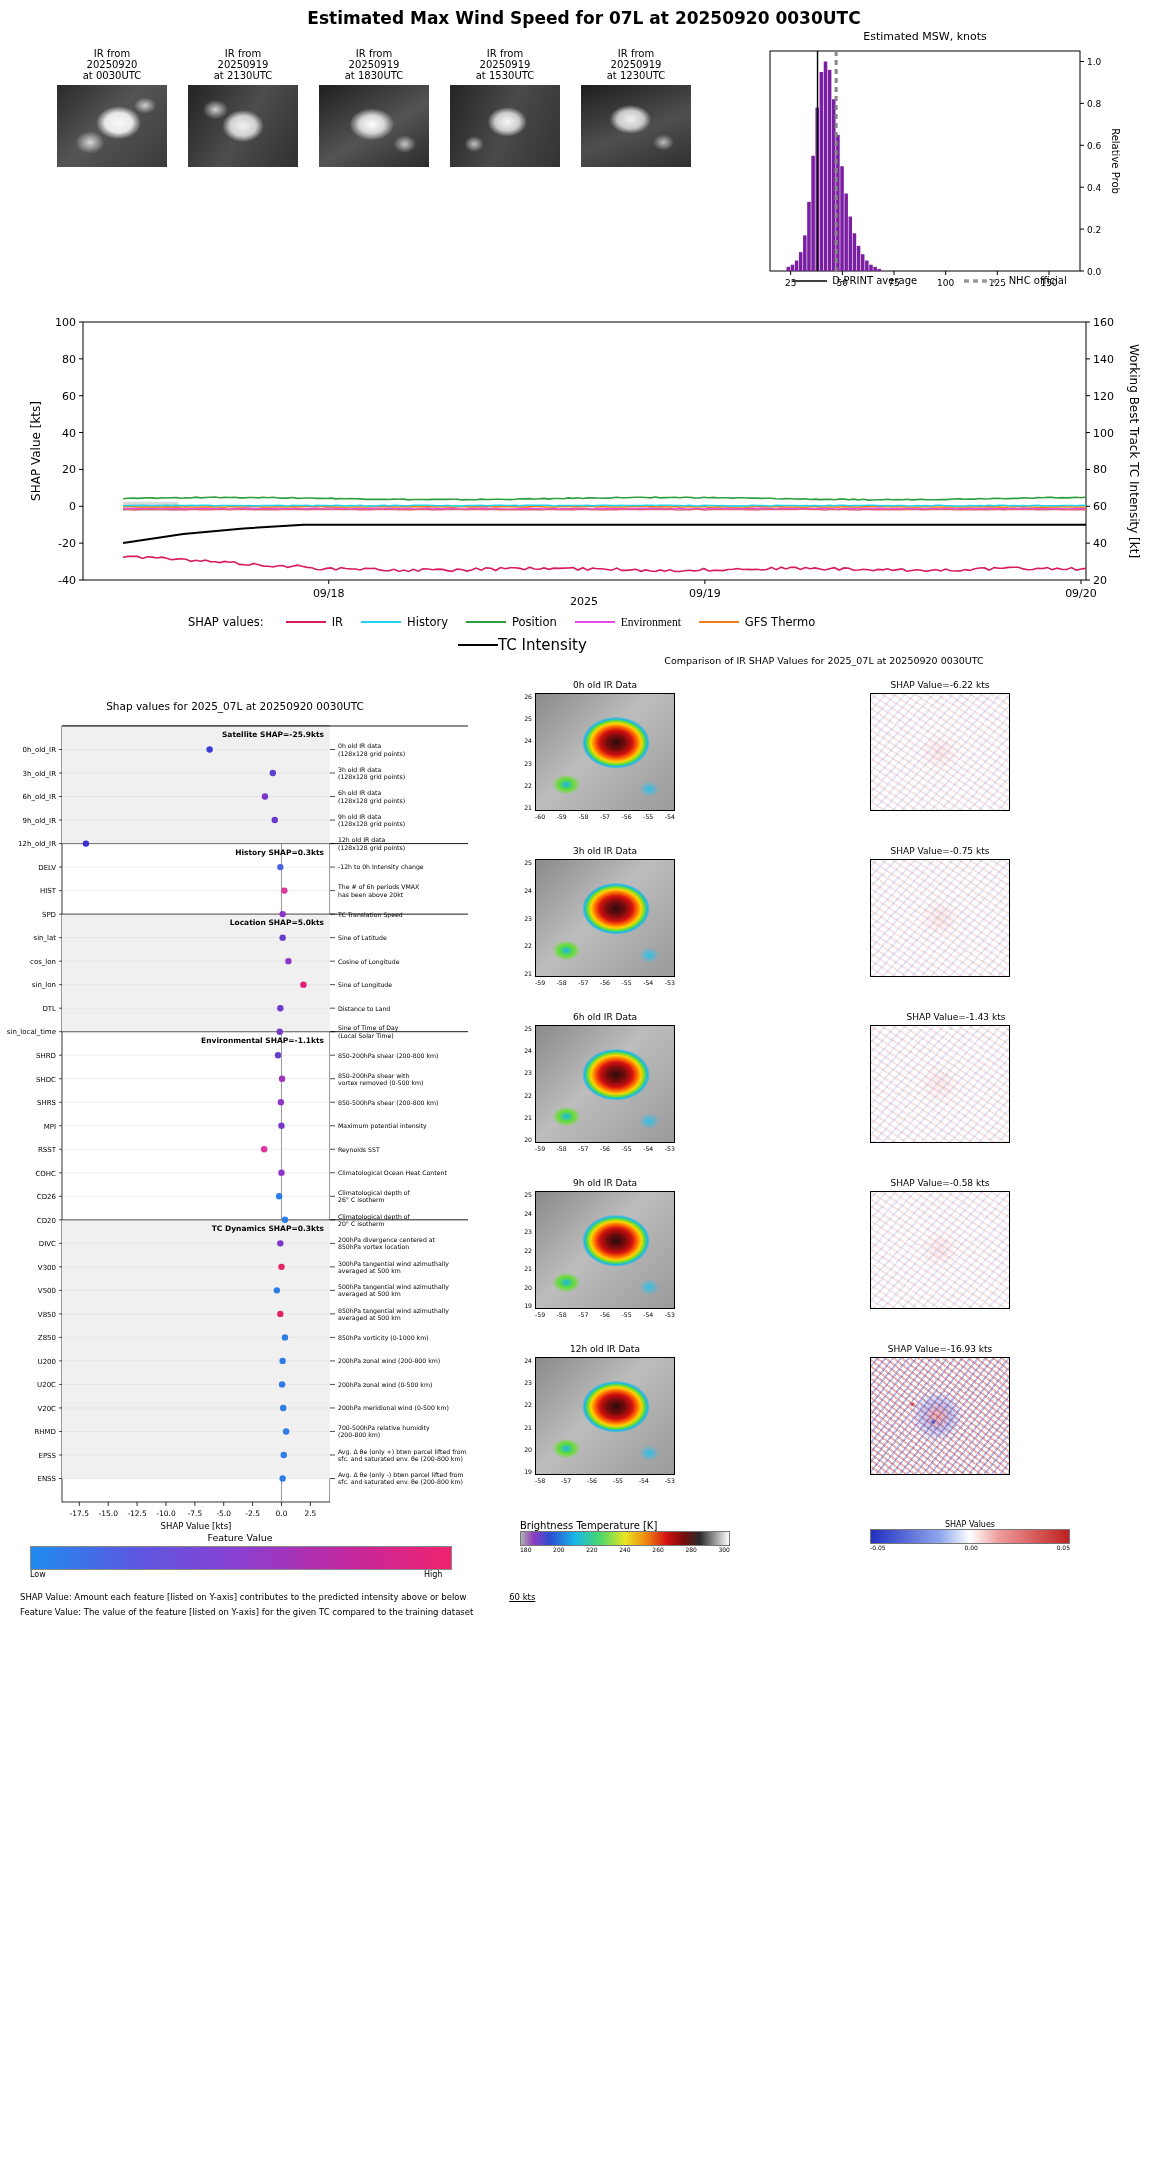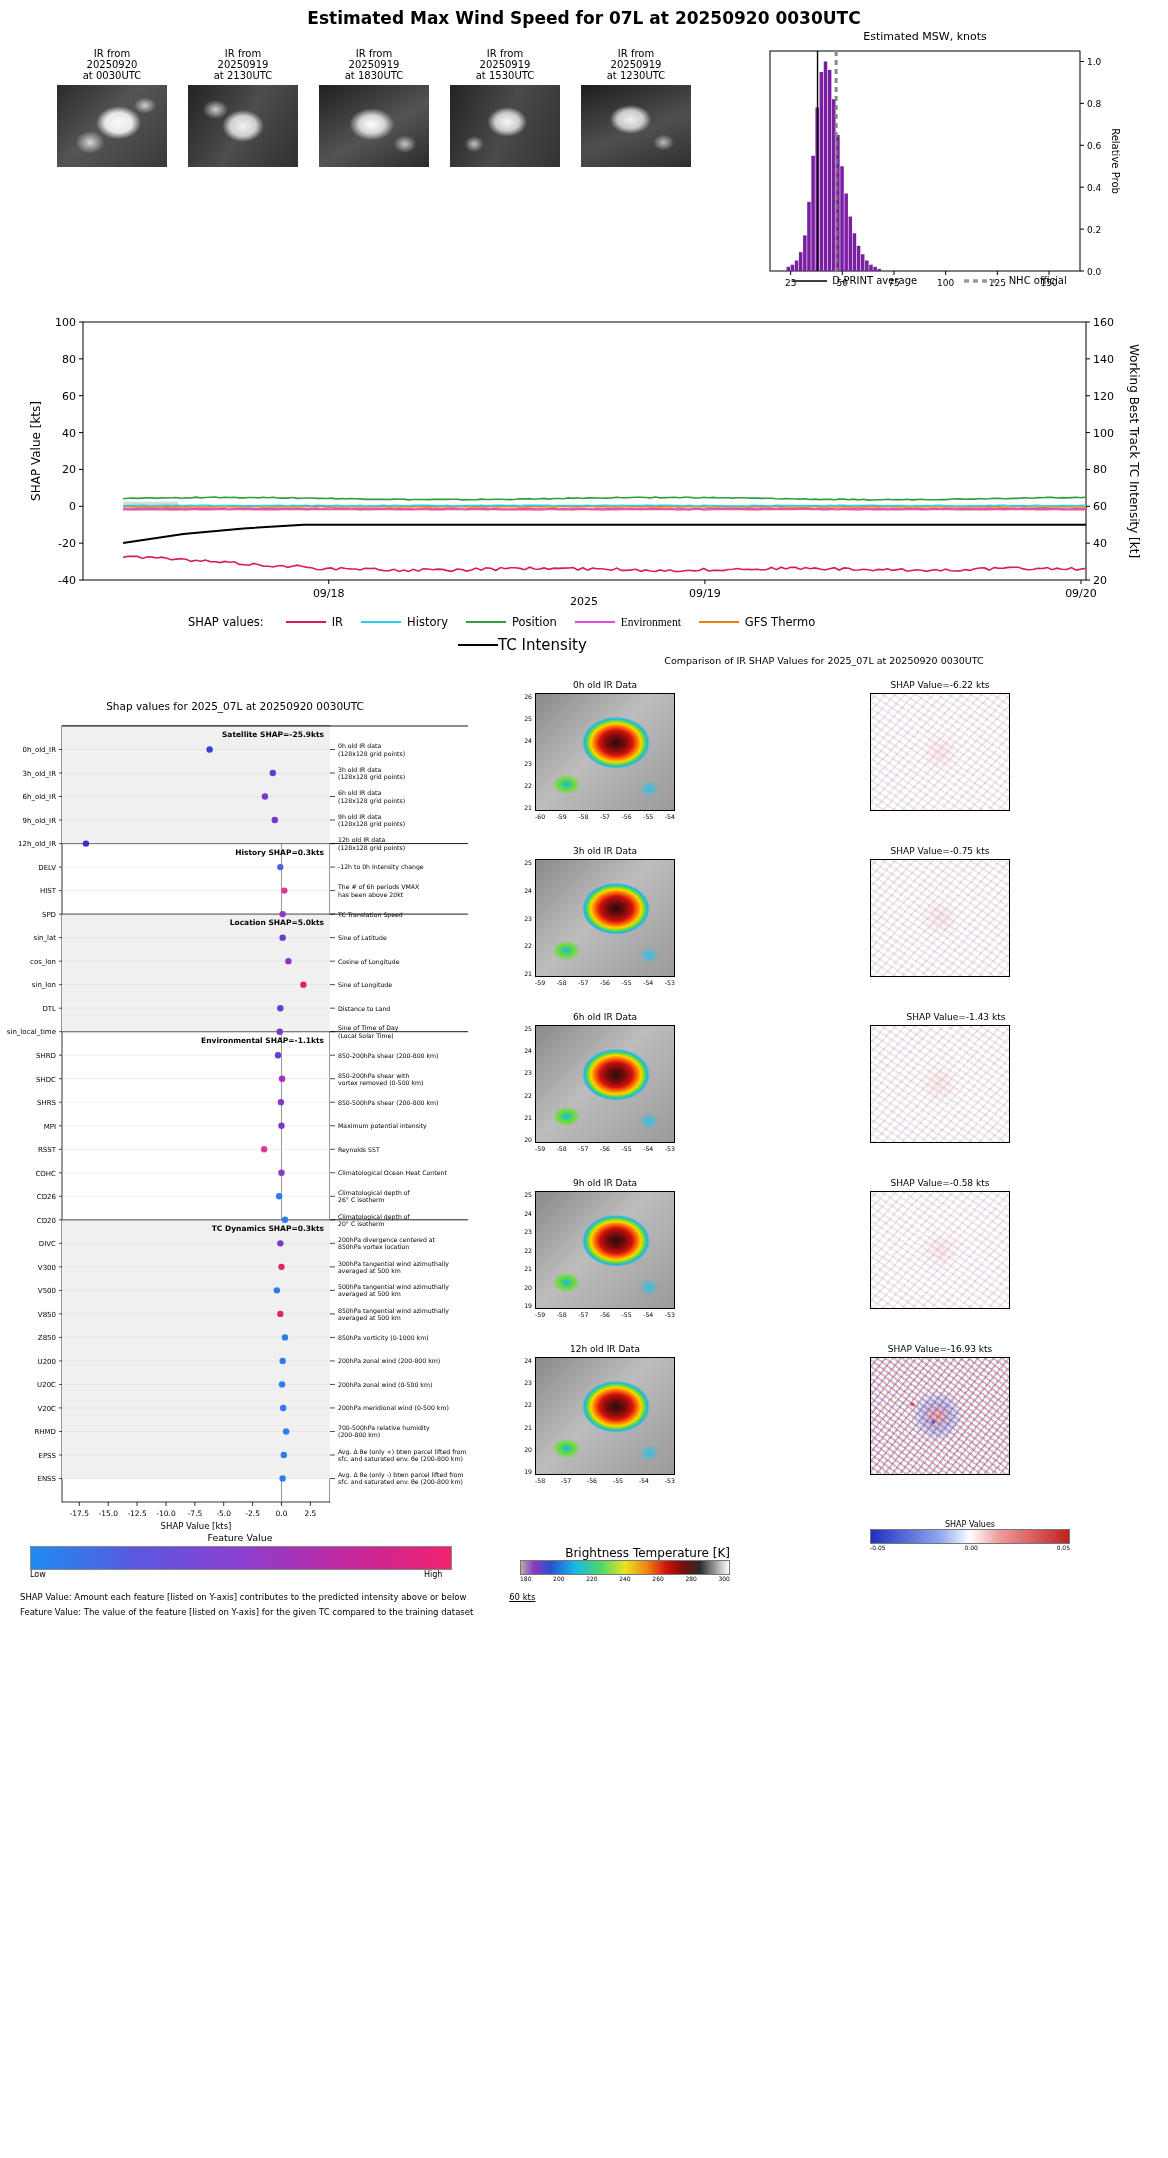--- a/index.html
+++ b/index.html
@@ -600,21 +600,21 @@
         <span>24</span>
         <span>23</span>
         <span>22</span>
         <span>21</span>
         <span>20</span>
         <span>19</span>
       </div>
       <div class="abs ctr" style="left: 330px; top: 678px; width: 260px; font-size: 9px;">SHAP Value=-16.93 kts</div>
       <div class="abs panelbox" style="left: 390px; top: 691px; width: 140px; height: 118px; background: radial-gradient(3px at 30% 40%, rgb(211, 32, 32) 0%, rgba(255, 255, 255, 0) 100%), radial-gradient(3px at 45% 55%, rgb(32, 64, 211) 0%, rgba(255, 255, 255, 0) 100%), radial-gradient(26px at 48% 50%, rgba(211, 32, 32, 0.35) 0%, rgba(32, 64, 211, 0.25) 55%, rgba(255, 255, 255, 0) 100%), repeating-linear-gradient(37deg, rgba(200, 40, 40, 0.35) 0px, rgba(200, 40, 40, 0.35) 2px, rgba(255, 255, 255, 0) 2px, rgba(255, 255, 255, 0) 5px), repeating-linear-gradient(-51deg, rgba(40, 60, 200, 0.32) 0px, rgba(40, 60, 200, 0.32) 2px, rgba(255, 255, 255, 0) 2px, rgba(255, 255, 255, 0) 6px), rgb(255, 255, 255);"></div>
       <div class="abs" style="left: 40px; top: 854px; width: 210px;">
-        <div style="text-align:right;font-size:12px;margin-top:26px;">Brightness Temperature [K]</div>
+        <div style="text-align:left;font-size:10px;">Brightness Temperature [K]</div>
         <div style="height:13px;border:1px solid #777;background:linear-gradient(90deg,#b0b0b0 0%,#8e3bbf 6%,#2b4fd0 14%,#17b7e8 26%,#4ad86a 38%,#e8e420 50%,#f08a12 60%,#d21010 70%,#7a0c0c 78%,#2a2a2a 86%,#ffffff 100%);"></div>
         <div style="display:flex;justify-content:space-between;font-size:6px;">
           <span>180</span>
           <span>200</span>
           <span>220</span>
           <span>240</span>
           <span>260</span>
           <span>280</span>
           <span>300</span>
         </div>

